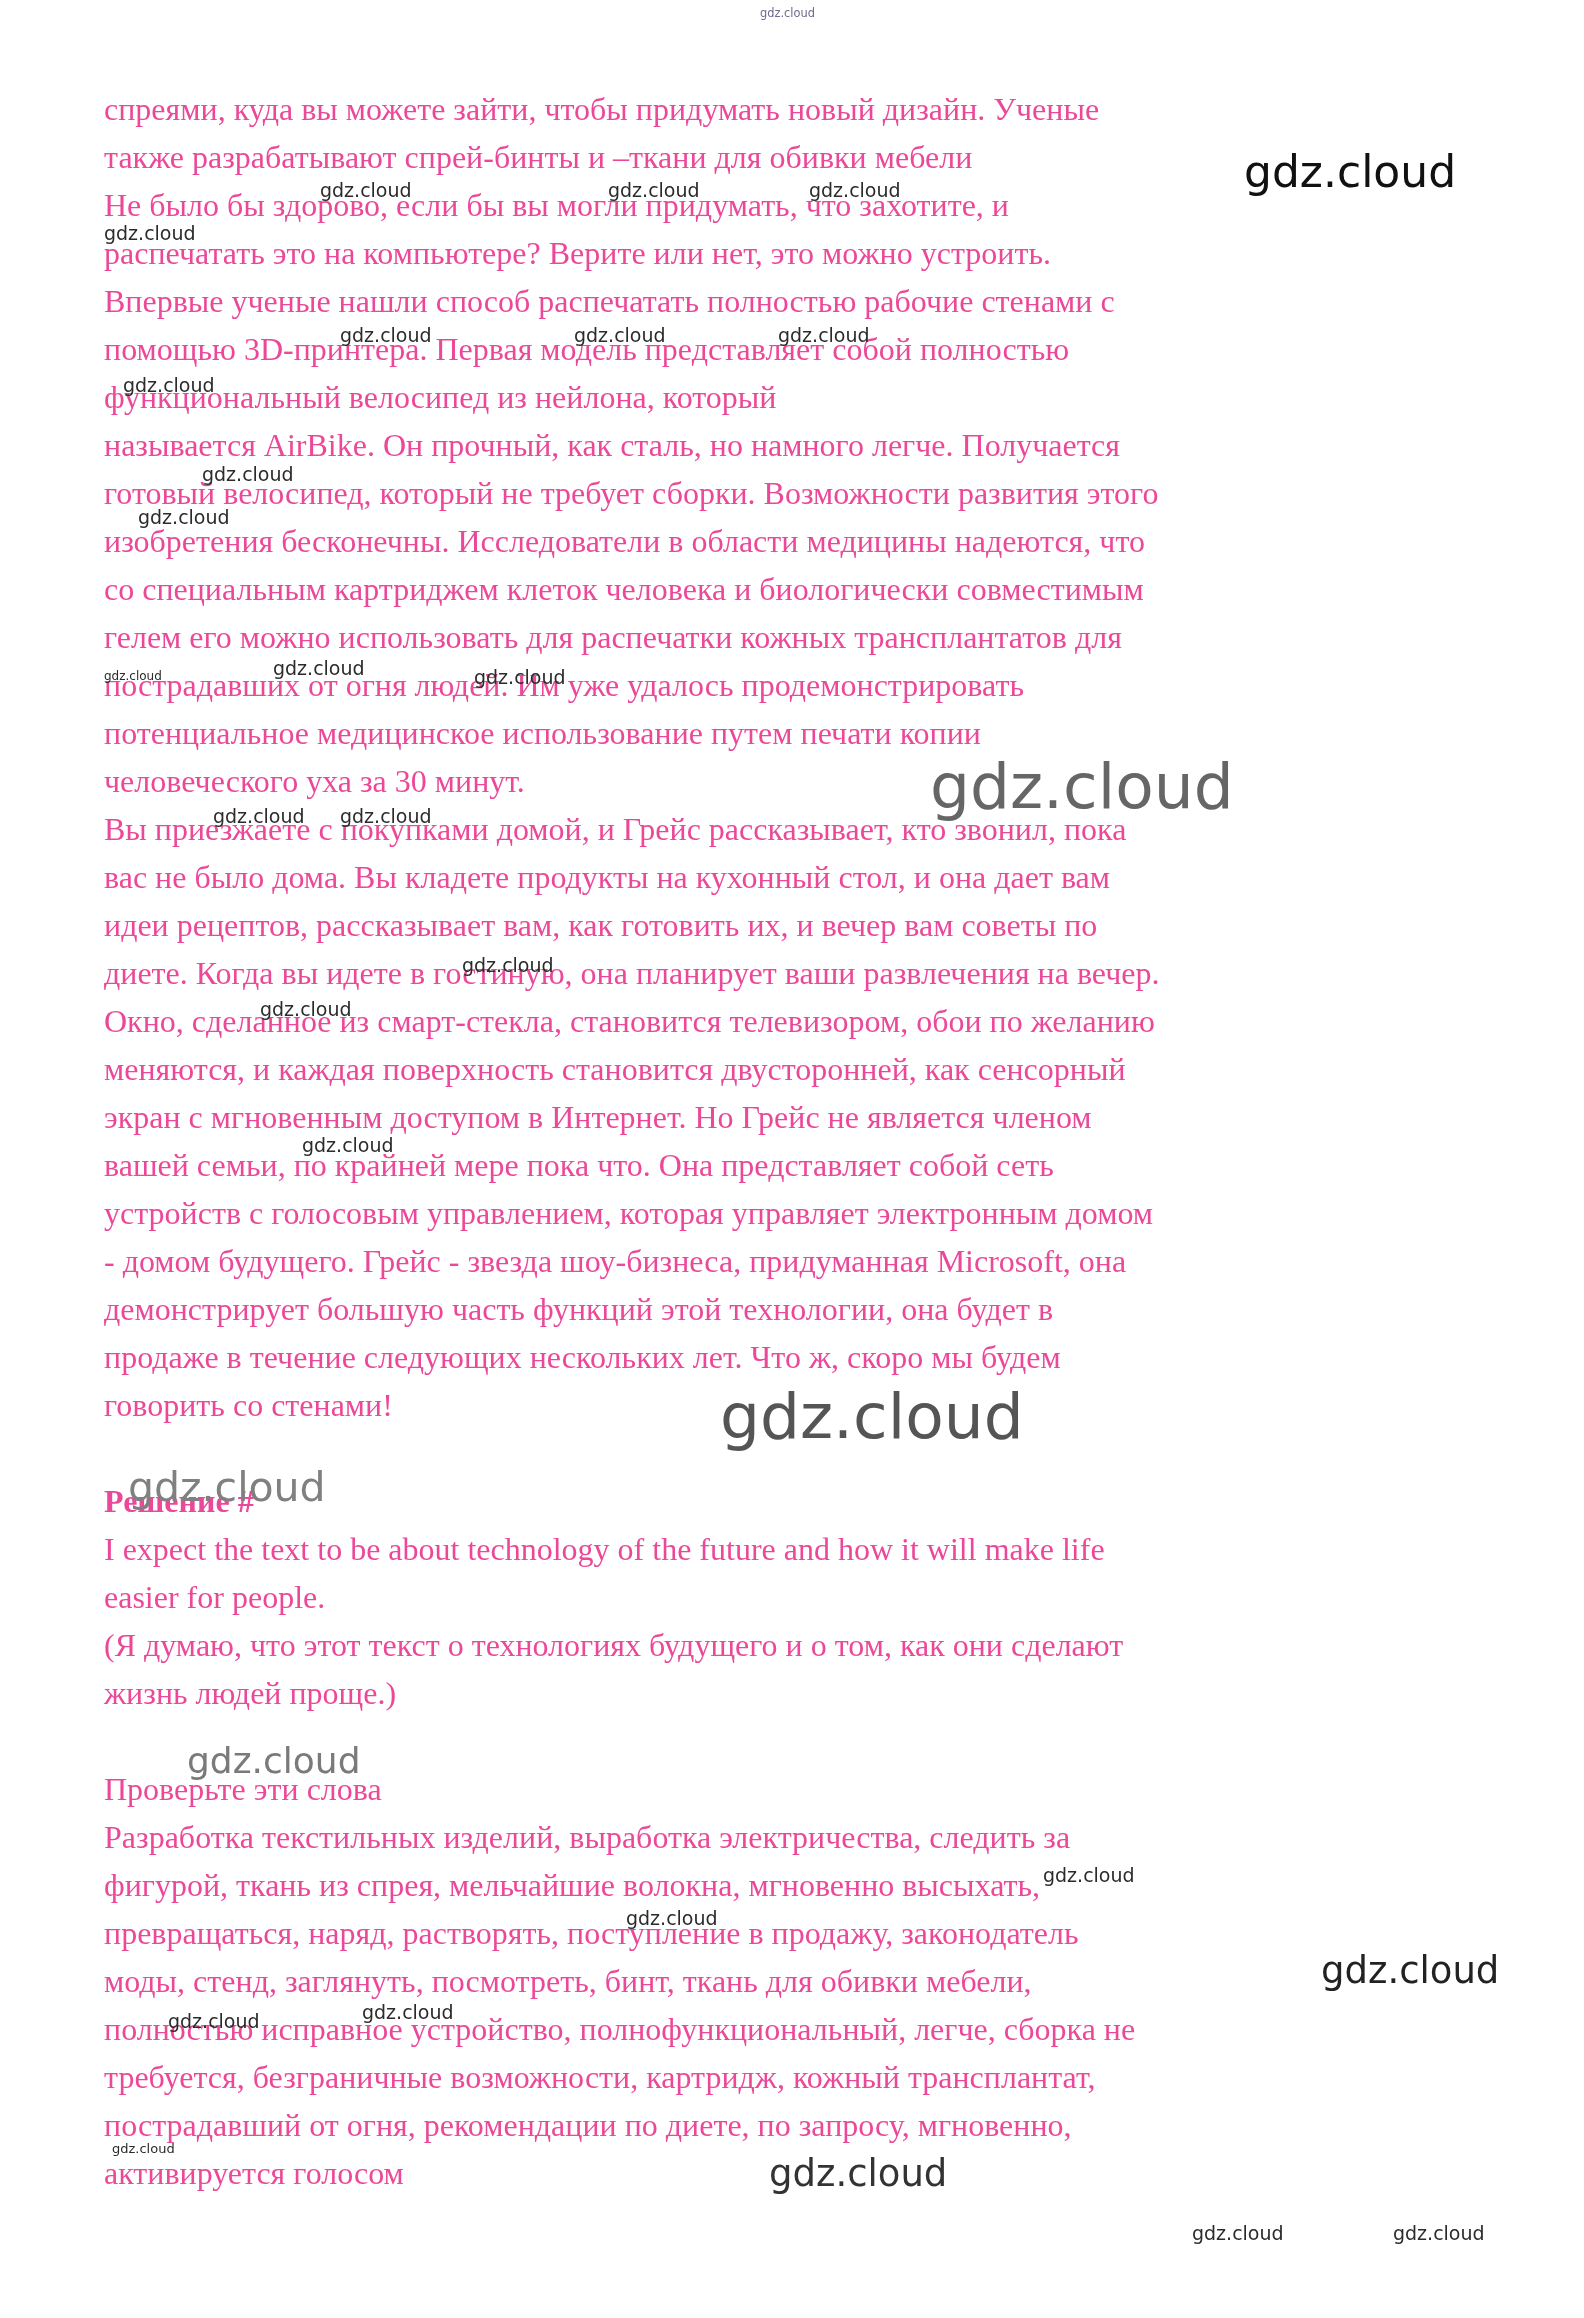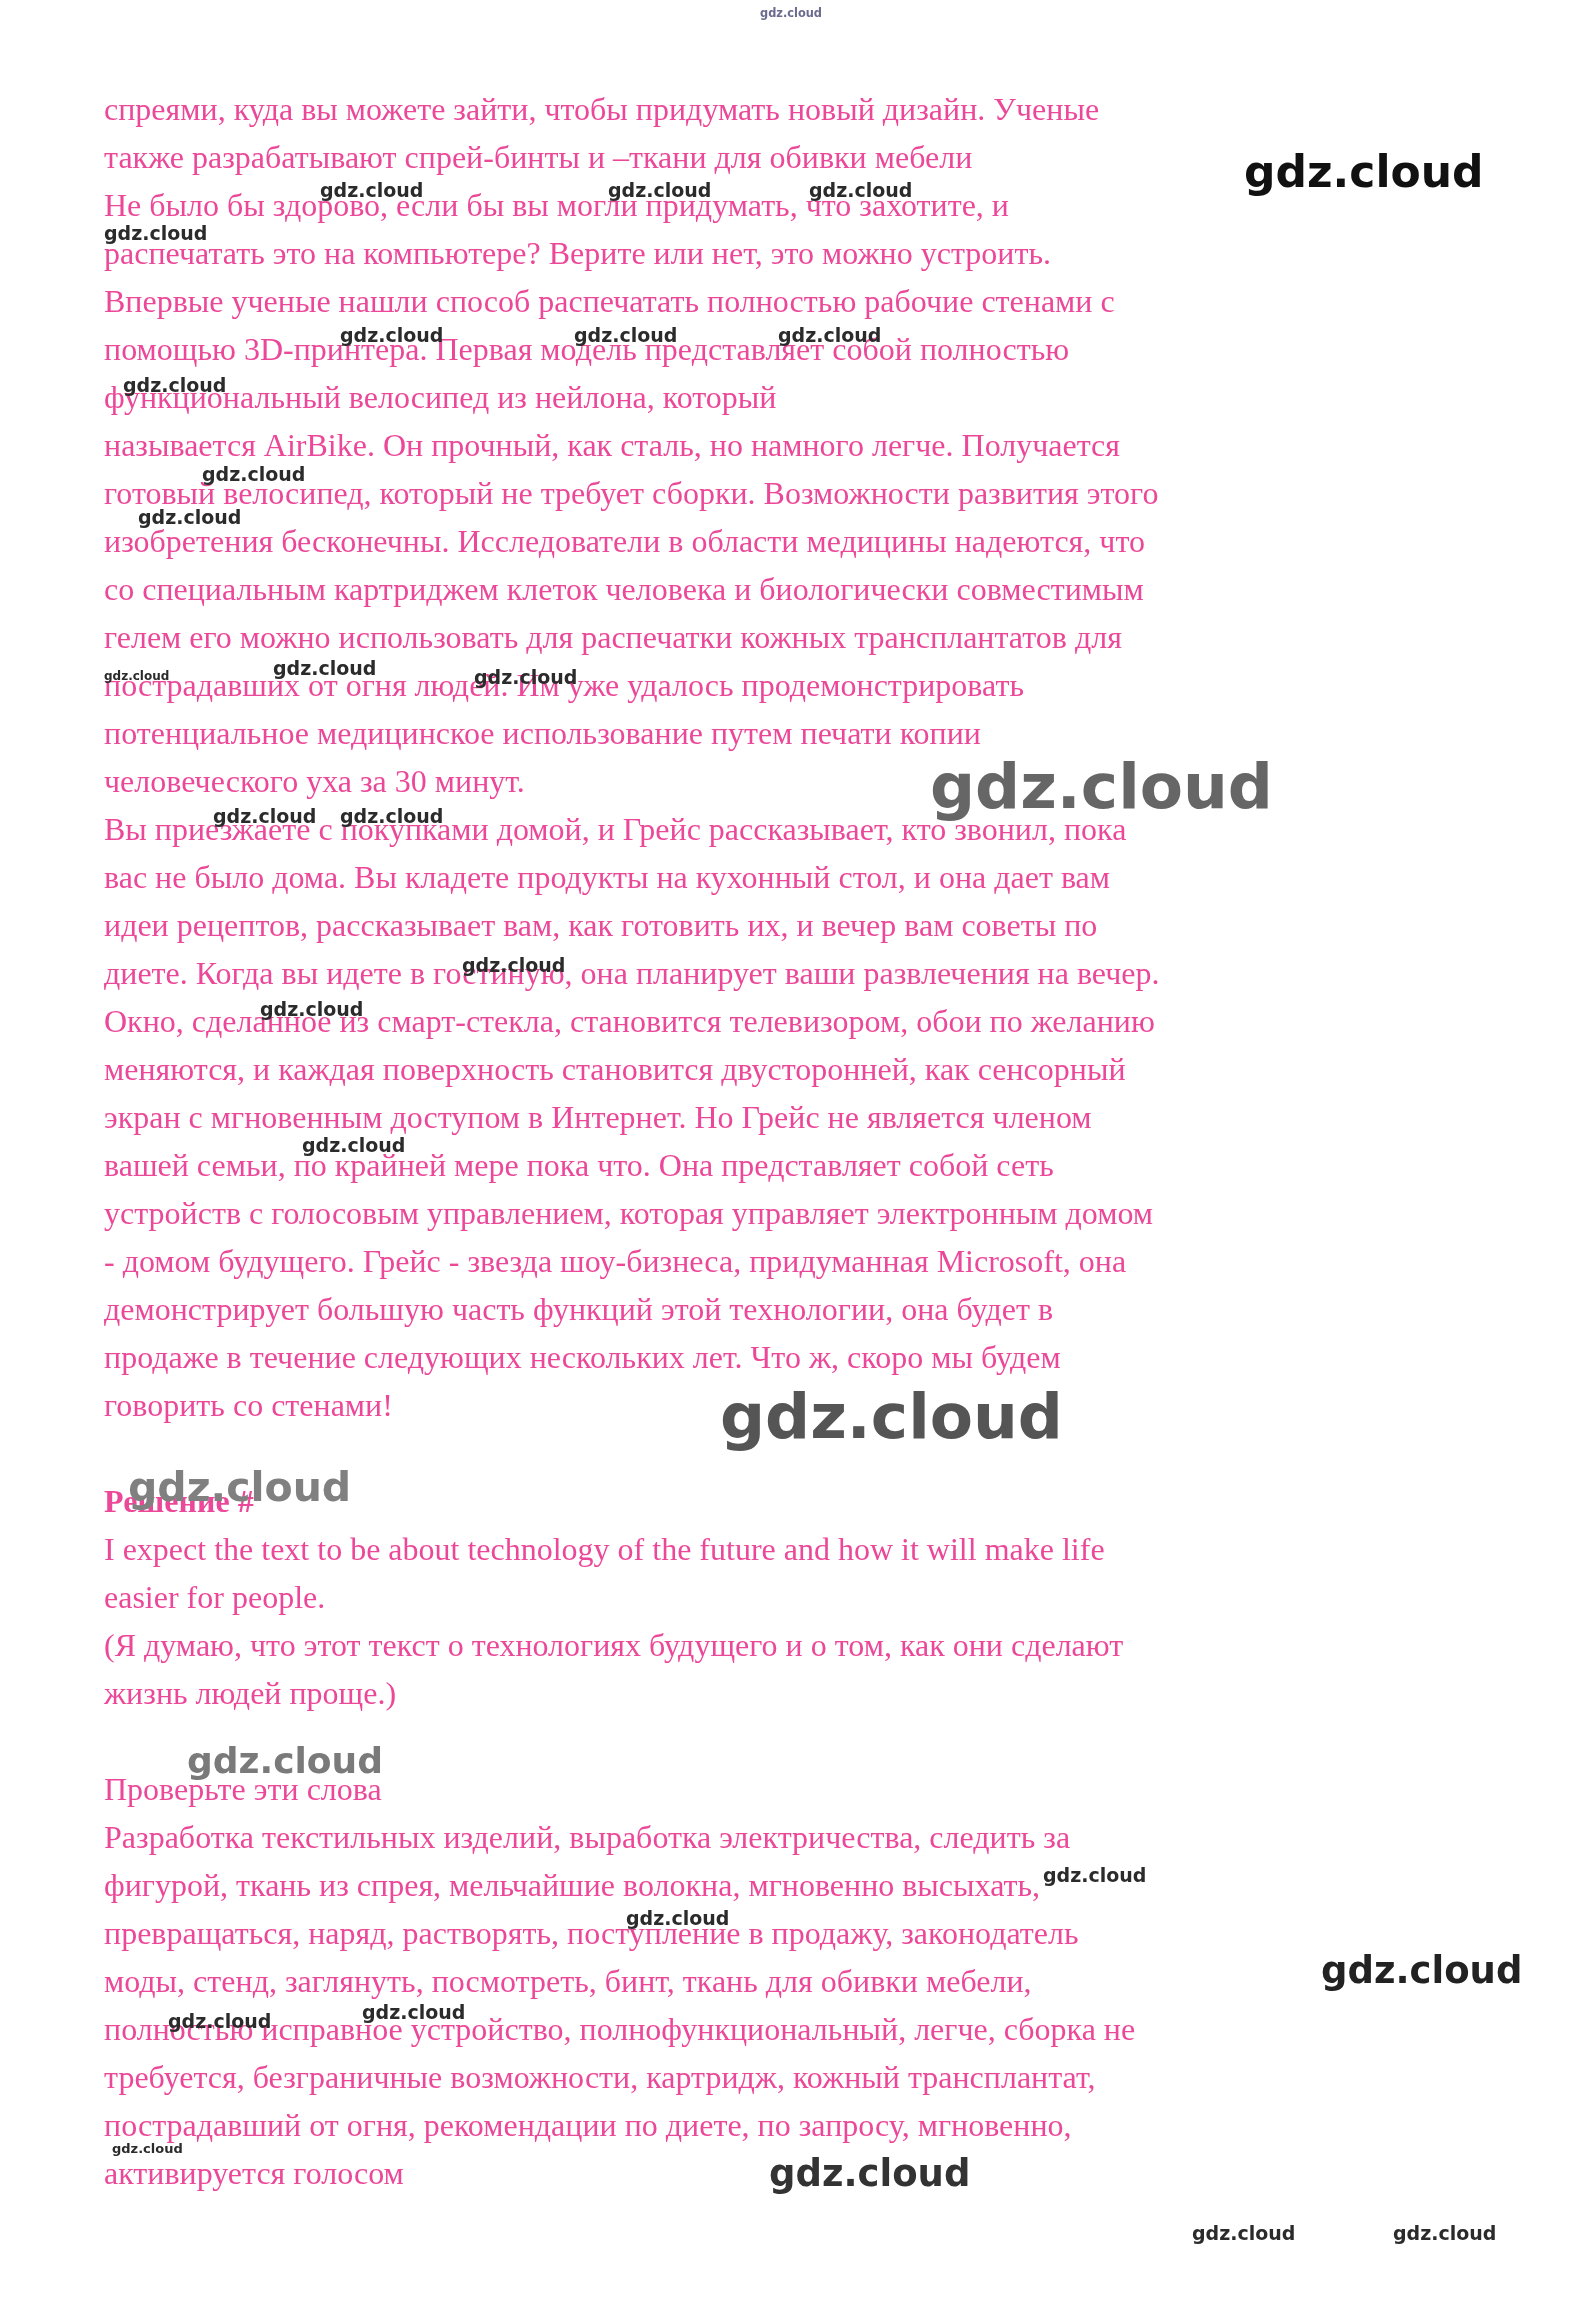--- a/index.html
+++ b/index.html
@@ -28,21 +28,20 @@
   .tline { white-space: nowrap; }
   .heading { font-weight: bold; white-space: nowrap; }
   .subheading { white-space: nowrap; }
   .spacer { height: 48px; }
   .wm {
     position: absolute;
     font-family: "DejaVu Sans", sans-serif;
     white-space: nowrap;
     z-index: 5;
     pointer-events: none;
-    font-weight: bold;
   }
 </style>
 </head>
 <body>
 
 <div class="page">
 
   <div id="wm-layer">
       <div class="wm" style="left: 760px; top: 5.7px; font-size: 11.4px; color: rgb(107, 107, 143);">gdz.cloud</div>
       <div class="wm" style="left: 320px; top: 179px; font-size: 19px; color: rgb(43, 43, 43);">gdz.cloud</div>

